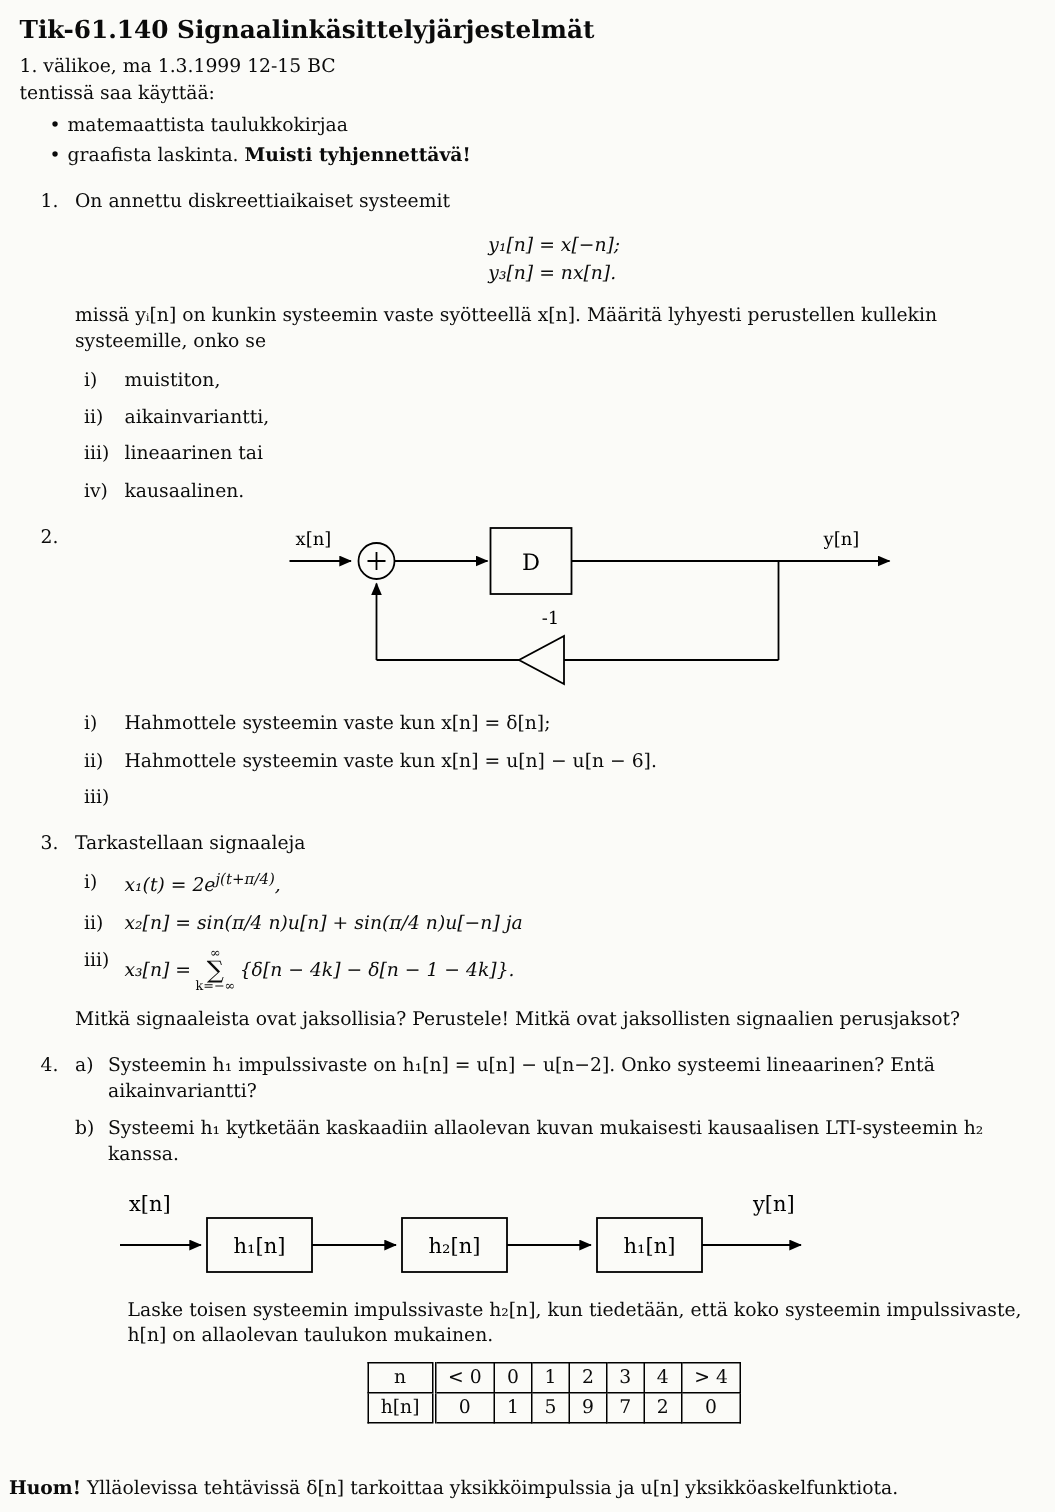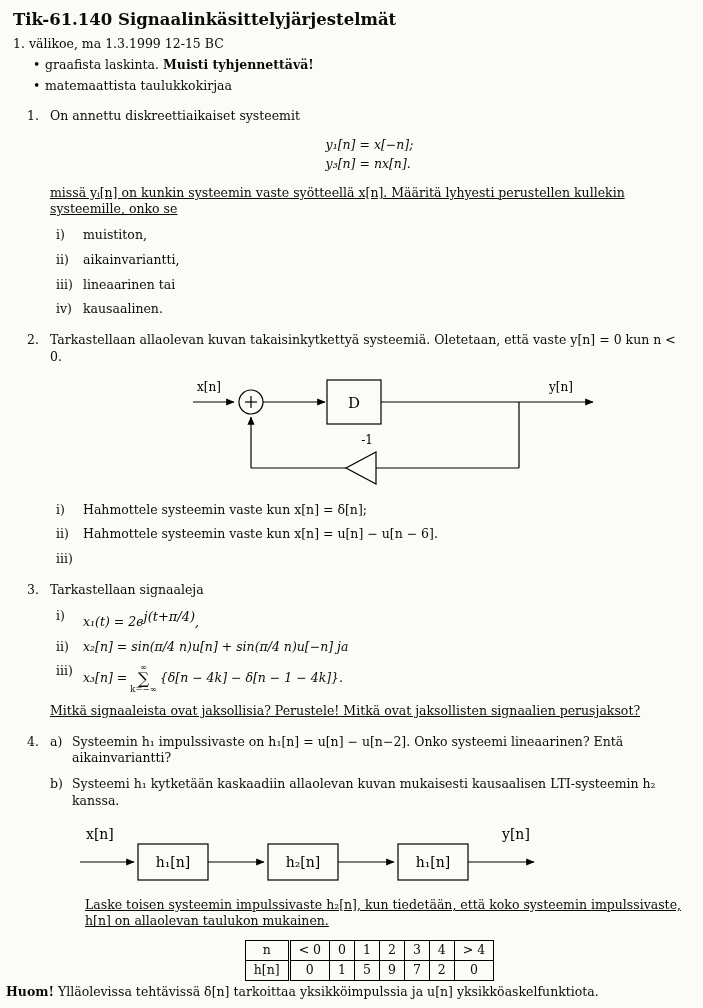--- a/index.html
+++ b/index.html
@@ -13,58 +13,59 @@
   }
   .page { position:relative; width:703px; height:1008px; padding:9px 14px 0 13px; }
   .title { font-size:16.5px; font-weight:bold; margin:0 0 5px 0; }
   .line { margin:1px 0; }
   .bold { font-weight:bold; }
   .bullets { margin:3px 0 0 0; padding-left:32px; list-style:none; }
   .bullets li { margin:4px 0; position:relative; }
   .bullets li::before { content:"\2022"; position:absolute; left:-12px; }
   .question { position:relative; margin-top:14px; padding-left:37px; }
   .qnum { position:absolute; left:14px; top:0; }
-  .para { margin-top:9px;text-decoration:underline; }
+  .para { margin-top:9px; }
   .subitems { margin-top:9px; }
   .subitem { display:flex; margin:8px 0; padding-left:6px; }
   .subitem .ilabel { min-width:27px; flex:0 0 auto; }
   .eqs { text-align:center; margin:10px 0 10px 0; }
   .eqs .inner { display:inline-block; text-align:left; font-style:italic; }
   .eq { margin:2px 0; }
   .math { font-style:italic; }
-  sup { font-size:13px; }
+  sup { font-size:10px; }
   .sum { display:inline-flex; flex-direction:column; align-items:center; vertical-align:middle; line-height:1; margin:0 3px; font-style:normal; }
   .sum .top { font-size:8.5px; }
   .sum .sigma { font-size:16px; line-height:0.85; }
   .sum .bot { font-size:8.5px; }
   .part { display:flex; margin-top:9px; }
   .part .plabel { min-width:22px; flex:0 0 auto; }
   svg.diagram1 { display:block; margin:12px 0 10px 139px; }
   svg.diagram2 { display:block; margin:14px 0 6px 28px; }
   svg line, svg rect, svg circle, svg polygon { stroke:#000; stroke-width:1.2; fill:none; }
   svg rect, svg polygon, svg circle { fill:#fbfbf8; }
   svg text { fill:#000; stroke:none; font-family:"DejaVu Serif","Liberation Serif",serif; font-size:12px; }
   svg text.big { font-size:15px; }
   svg text.blk { font-size:14px; }
-  .indent2 { margin-left:35px; margin-top:11px;text-decoration:underline; }
+  .indent2 { margin-left:35px; margin-top:11px; }
   table.htable { border-collapse:collapse; margin:10px auto 0 auto; }
   table.htable td { border:1px solid #000; padding:1px 8px; text-align:center; }
   table.htable td.first { border-right:3px double #000; }
   .footer { position:absolute; left:6px; bottom:7px; }
 </style>
 </head>
 <body>
 
 <div class="page">
 
   <div class="title">Tik-61.140 Signaalinkäsittelyjärjestelmät</div>
   <div class="line">1. välikoe, ma 1.3.1999 12-15 BC</div>
+  <div class="line">tentissä saa käyttää:</div>
   <ul class="bullets">
+    <li><span>matemaattista taulukkokirjaa</span></li>
     <li><span>graafista laskinta. </span><span class="bold">Muisti tyhjennettävä!</span></li>
-    <li><span>matemaattista taulukkokirjaa</span></li>
   </ul>
 
   <div class="question">
     <span class="qnum">1.</span>
     <div>On annettu diskreettiaikaiset systeemit</div>
     <div class="eqs">
       <div class="inner">
         <div class="eq">y₁[n] = x[−n];</div>
         <div class="eq">y₃[n] = nx[n].</div>
       </div>
@@ -85,21 +86,20 @@
       </div>
       <div class="subitem">
         <span class="ilabel">iv)</span>
         <span>kausaalinen.</span>
       </div>
     </div>
   </div>
 
   <div class="question">
     <span class="qnum">2.</span>
-    <div>Tarkastellaan allaolevan kuvan takaisinkytkettyä systeemiä. Oletetaan, että vaste y[n] = 0 kun n &lt; 0.</div>
 
     <svg class="diagram1" width="432" height="114" viewBox="0 0 432 114">
       <defs>
         <marker id="arr1" markerWidth="8" markerHeight="8" refX="6.5" refY="3" orient="auto">
           <path d="M0,0 L7,3 L0,6 z" fill="#000" stroke="none"></path>
         </marker>
       </defs>
       <text x="8" y="13">x[n]</text>
       <line x1="4" y1="24" x2="45" y2="24" marker-end="url(#arr1)"></line>
       <circle cx="62" cy="24" r="12"></circle>

